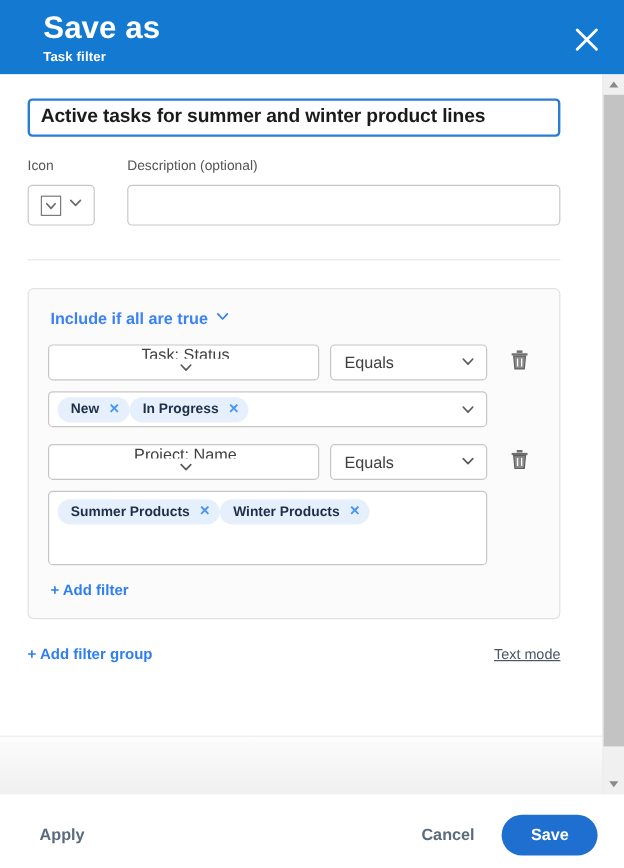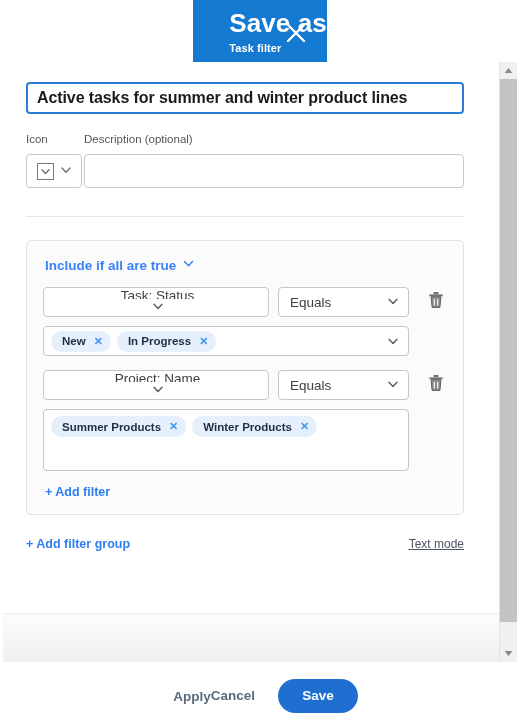--- a/index.html
+++ b/index.html
@@ -19,21 +19,20 @@
 
   .dialog {
     position: relative;
     width: 520px;
     height: 723px;
     box-sizing: border-box;
     background: #ffffff;
     display: flex;
     flex-direction: column;
     overflow: hidden;
-    align-items: center;
   }
 
   
   .header {
     height: 62px;
     min-height: 62px;
     background: #1479d0;
     position: relative;
     box-sizing: border-box;
     padding: 8px 0 0 36px;
@@ -98,21 +97,21 @@
     letter-spacing: -0.1px;
   }
 
   
   .meta-row {
     display: flex;
     padding: 18px 35px 0 23px;
     align-items: flex-start;
   }
   .meta-col-icon { width: 58px; }
-  .meta-col-desc { flex: 1 1 auto; }
+  .meta-col-desc { flex: 1 1 auto; margin-left: 25px; }
   .meta-label {
     font-size: 11.5px;
     color: #555555;
     line-height: 14px;
     margin-bottom: 8px;
     display: block;
     white-space: nowrap;
   }
   .icon-picker {
     box-sizing: border-box;
@@ -222,21 +221,20 @@
     align-items: flex-start;
     padding: 6px 8px 6px 7px;
     cursor: text;
   }
   .chips-box.one-line { height: 30px; align-items: center; padding-top: 0; padding-bottom: 0; }
   .chips-box.multi-line { height: 62px; }
   .chips-wrap {
     flex: 1 1 auto;
     display: flex;
     flex-wrap: wrap;
-    gap: 6px;
     align-items: center;
   }
   .chip {
     display: inline-flex;
     align-items: center;
     gap: 7px;
     background: #e6effc;
     border-radius: 11px;
     height: 21px;
     padding: 0 7px 0 11px;

